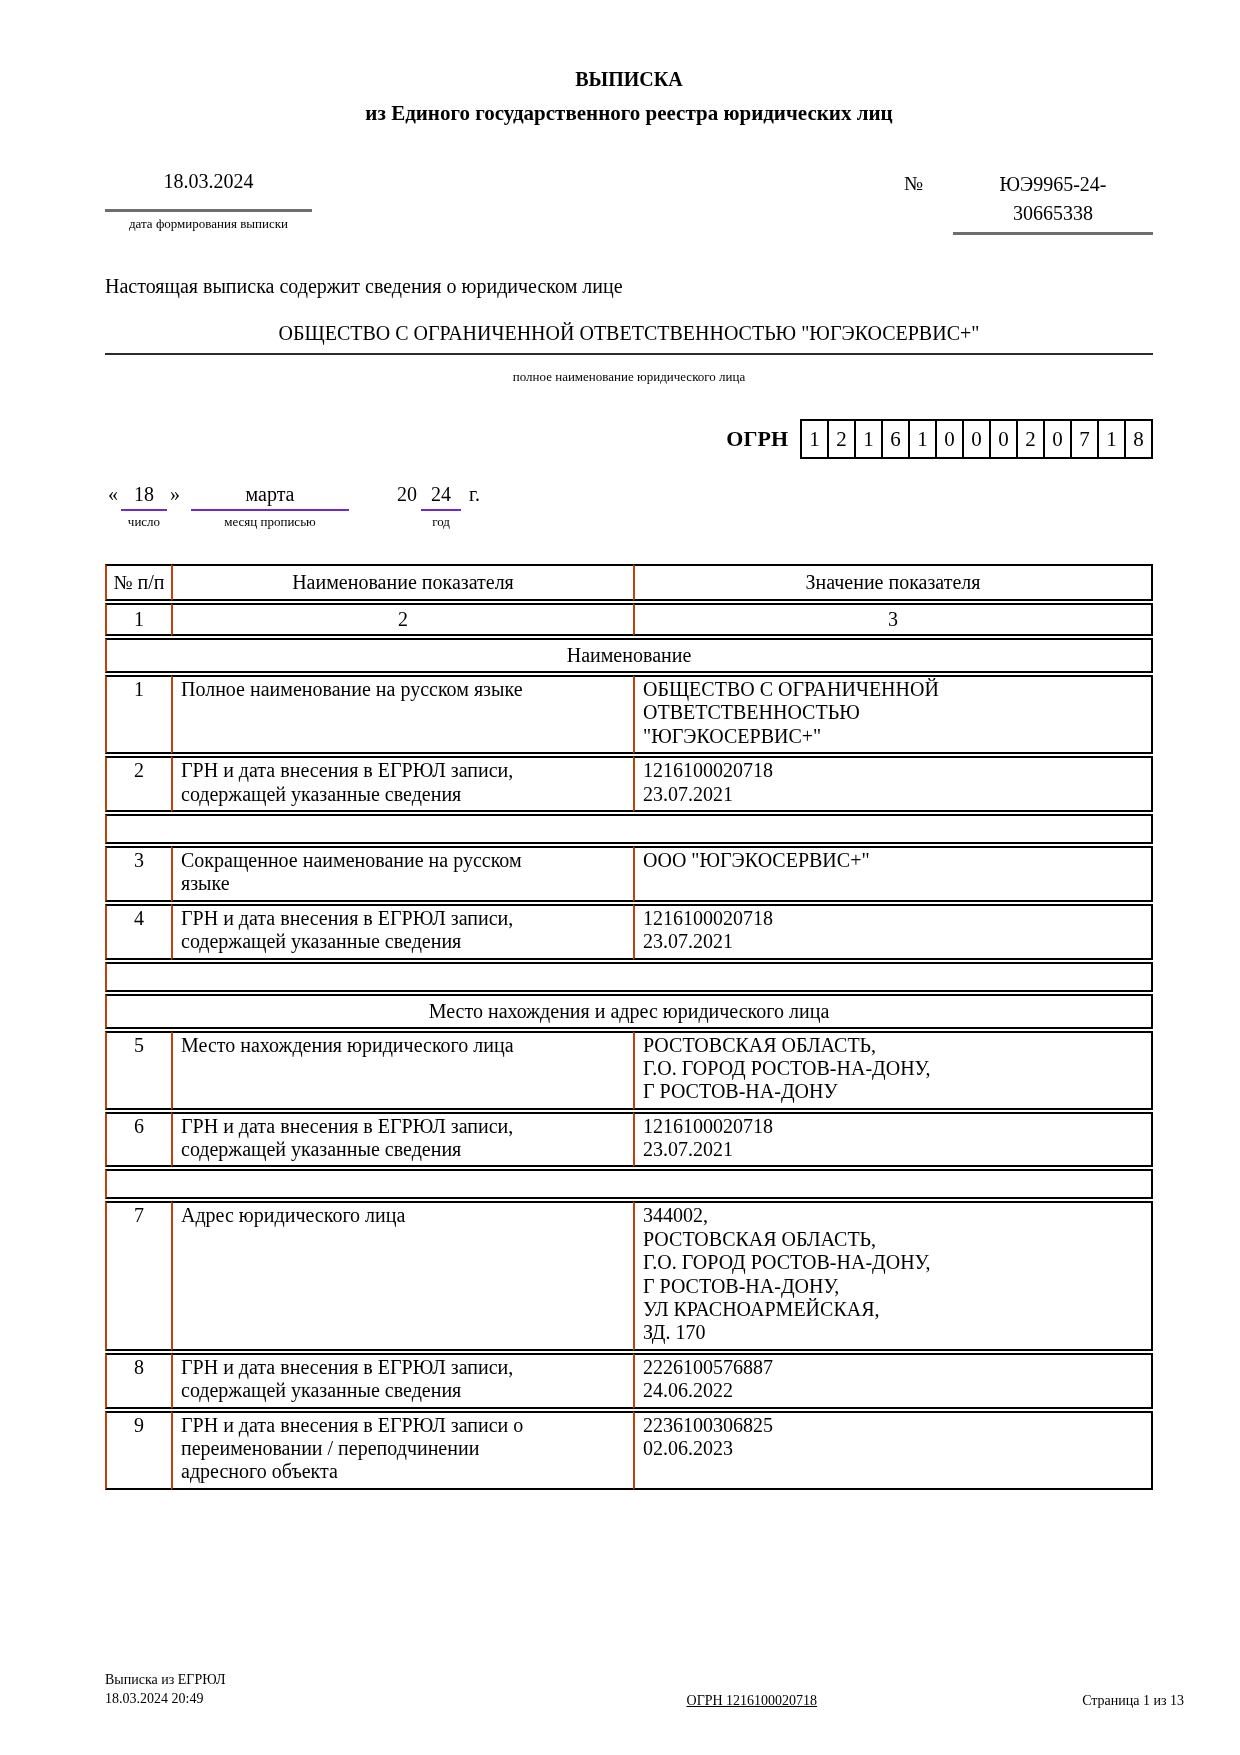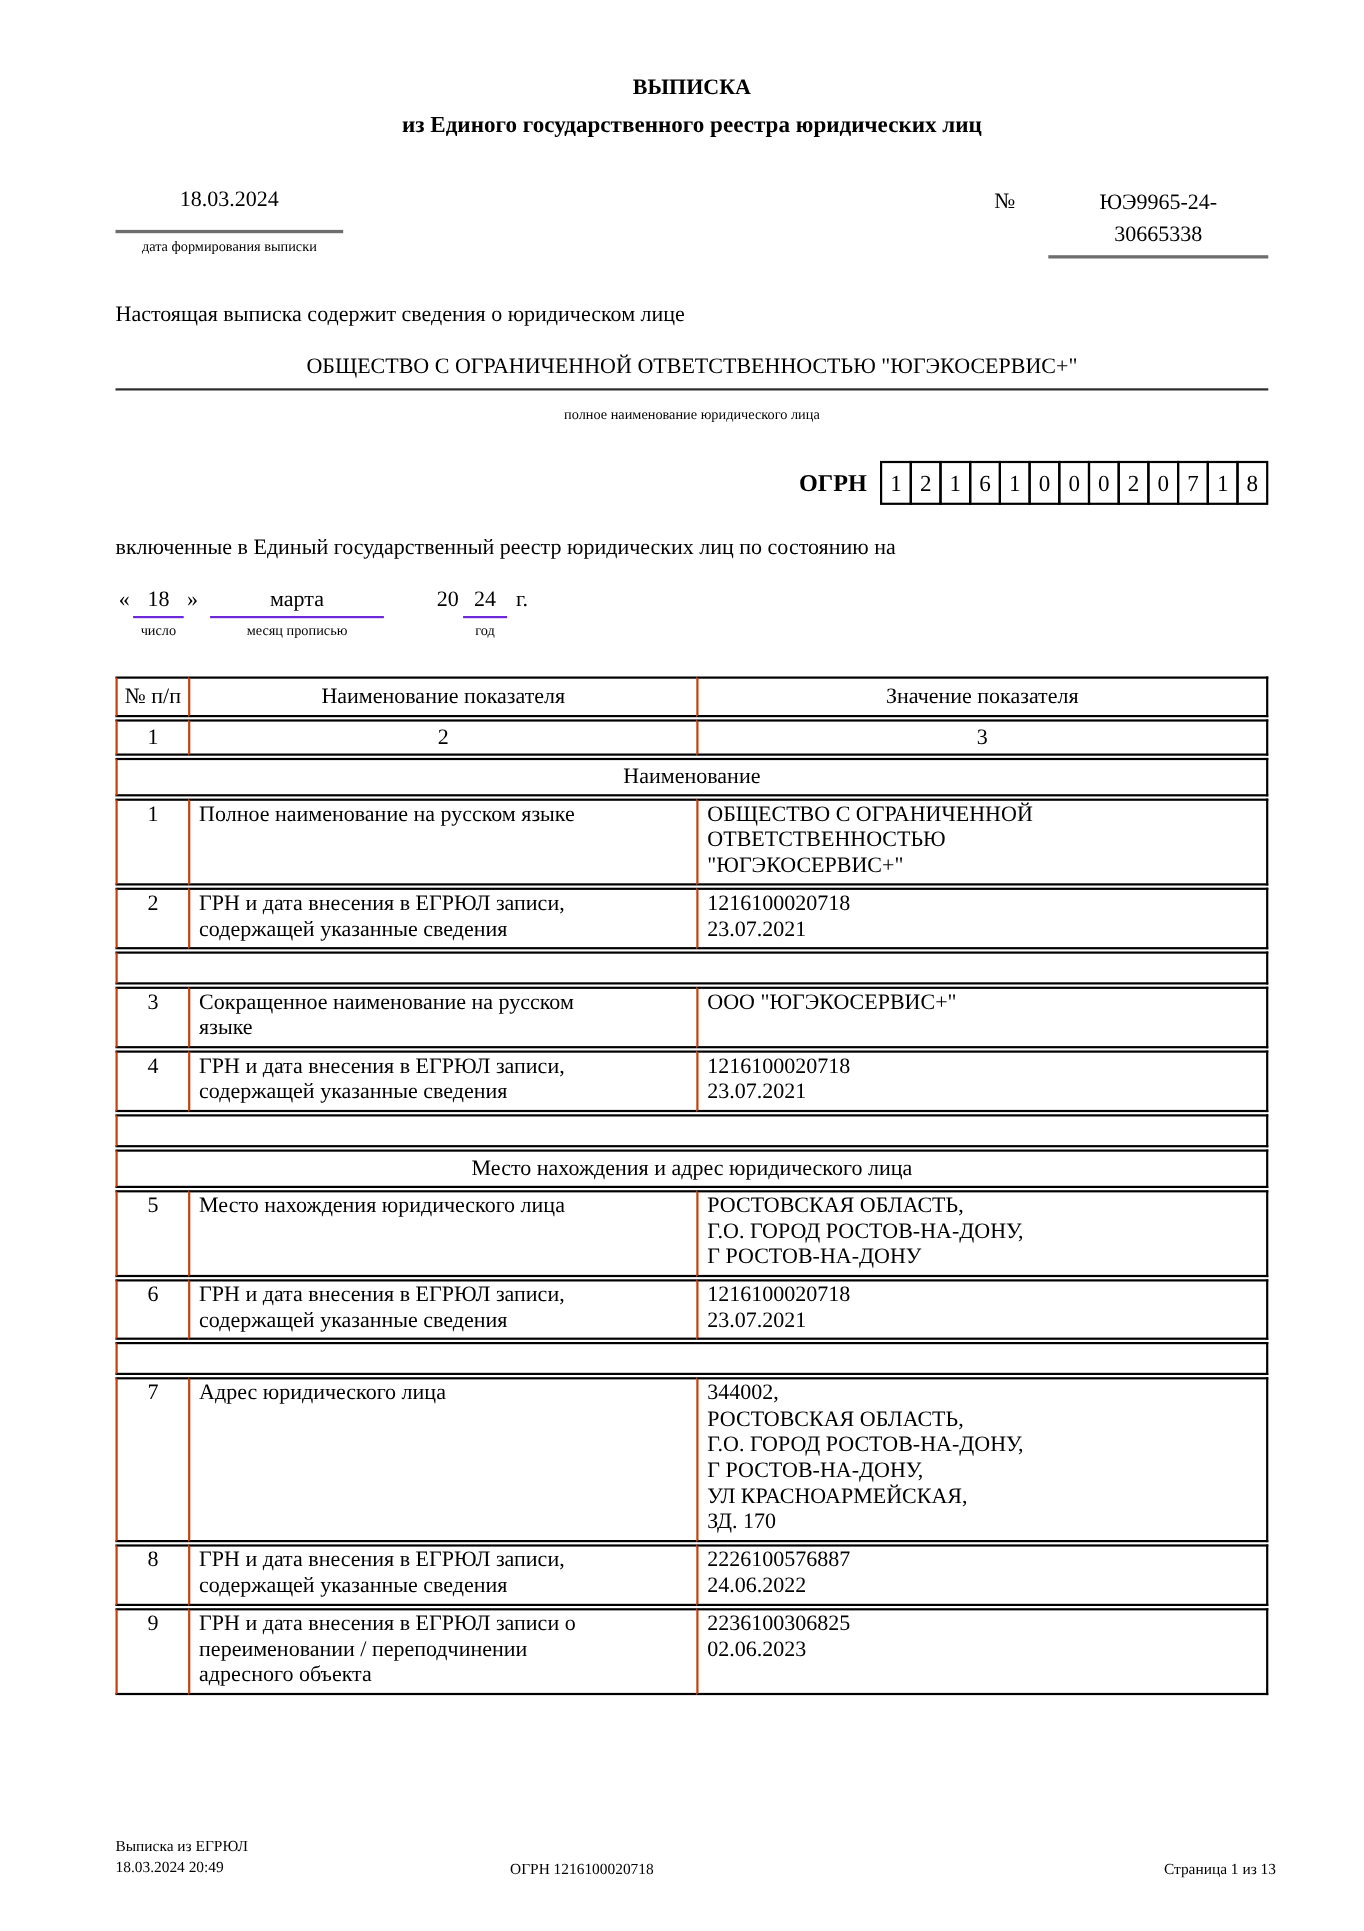--- a/index.html
+++ b/index.html
@@ -59,24 +59,24 @@
   th.hdr { text-align: center; vertical-align: middle; padding: 5px 4px; }
   td.colnum { text-align: center; padding: 3px 4px; }
   .num-col { width: 66px; }
   .name-col { width: 462px; }
   td.section-cell { text-align: center; font-weight: bold; padding: 4px; }
   td.spacer-cell { height: 24px; }
   td.num-cell { text-align: center; padding: 1px 4px 4px; }
   td.name-cell { padding: 1px 8px 4px; white-space: pre-line; line-height: 1.17; }
   td.value-cell { padding: 1px 8px 4px; white-space: pre-line; line-height: 1.17; }
 
-  .footer { position: absolute; left: 105px; right: 80px; bottom: 46px;
+  .footer { position: absolute; left: 105px; right: 56px; bottom: 46px;
             display: flex; align-items: flex-end; font-size: 14px; }
   .footer-left { width: 34%; line-height: 1.35; }
-  .footer-center { width: 32%; text-align: left; }
+  .footer-center { width: 32%; text-align: right; text-decoration: underline; }
   .footer-right { flex: 1; text-align: right; }
 </style>
 </head>
 <body>
 
 <div class="content">
 
   <div class="doc-title">ВЫПИСКА</div>
   <div class="doc-subtitle">из Единого государственного реестра юридических лиц</div>
 
@@ -112,21 +112,20 @@
         <span class="ogrn-box">0</span>
         <span class="ogrn-box">0</span>
         <span class="ogrn-box">2</span>
         <span class="ogrn-box">0</span>
         <span class="ogrn-box">7</span>
         <span class="ogrn-box">1</span>
         <span class="ogrn-box">8</span>
       </span>
   </div>
 
-  <div class="included-line">включенные в Единый государственный реестр юридических лиц по состоянию на</div>
 
   <div class="asof-row">
     <span class="q">«</span>
     <span class="fld fld-day">
       <span class="v">18</span>
       <span class="c">число</span>
     </span>
     <span class="q">»</span>
     <span class="fld fld-month">
       <span class="v">марта</span>

